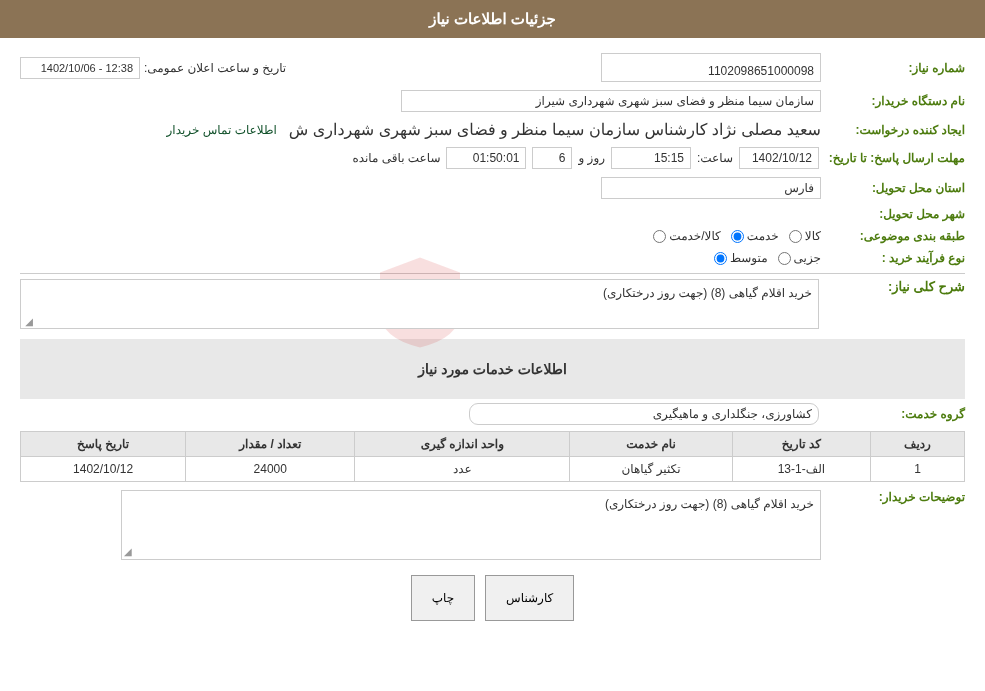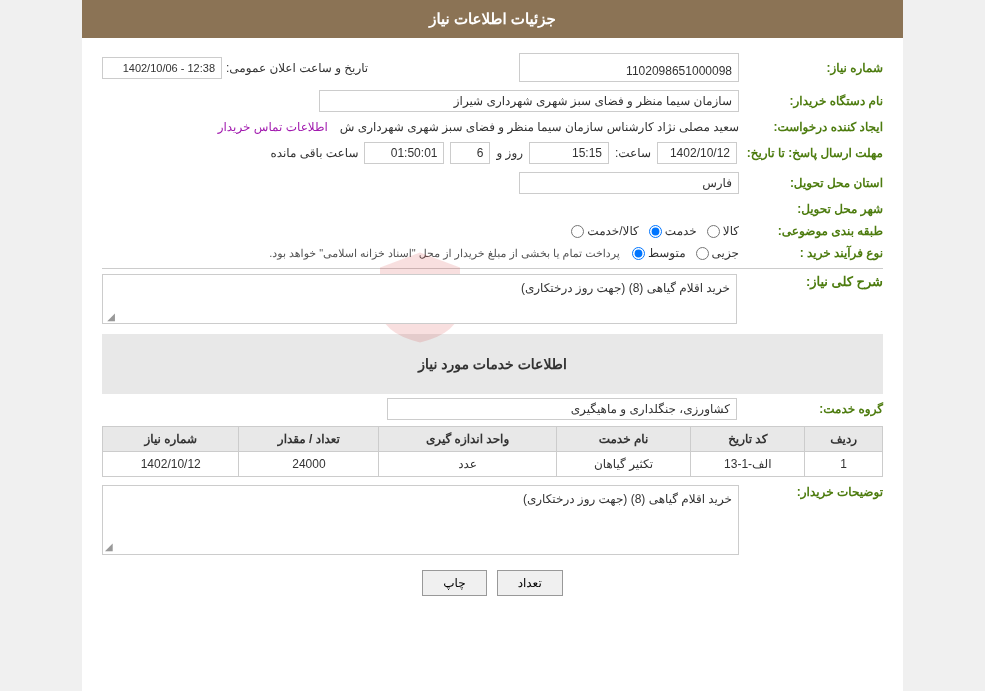--- a/index.html
+++ b/index.html
@@ -4,21 +4,21 @@
   <style>
     * { box-sizing: border-box; margin: 0; padding: 0; }
     body {
       font-family: Tahoma, Arial, sans-serif;
       font-size: 12px;
       background: #f0f0f0;
       direction: rtl;
       color: #333;
     }
     .page-wrapper {
-      width: 821px;
+      width: 985px;
       min-height: 691px;
       background: #fff;
       margin: 0 auto;
     }
     .header-bar {
       background: #8B7355;
       color: #fff;
       text-align: center;
       padding: 10px;
       font-size: 15px;
@@ -45,21 +45,21 @@
       background: #fff;
       padding: 3px 6px;
       min-height: 22px;
       direction: rtl;
     }
     .value-box.wide { width: 420px; }
     .value-box.medium { width: 220px; }
     .value-box.small { width: 120px; }
     .value-box.xsmall { width: 80px; }
     .blue-link {
-      color: #a21caf;
+      color: #14532d;
       text-decoration: none;
       cursor: pointer;
     }
     .deadline-row {
       display: flex;
       align-items: center;
       gap: 6px;
       margin-bottom: 8px;
     }
     .inline-label {
@@ -131,21 +131,21 @@
       background: #fff;
     }
     .button-row {
       display: flex;
       justify-content: center;
       gap: 10px;
       margin-top: 15px;
       margin-bottom: 15px;
     }
     .btn {
-      padding: 5px 20px;
+      padding: 15px 20px;
       font-size: 12px;
       cursor: pointer;
       border: 1px solid #999;
       background: #f5f5f5;
     }
     .btn-print {
       background: #f0f0f0;
     }
     .btn-back {
       background: #f0f0f0;
@@ -199,21 +199,21 @@
 
     <div class="section-row">
       <span class="label-cell">نام دستگاه خریدار:</span>
       <div class="value-box wide">
         <span>سازمان سیما منظر و فضای سبز شهری شهرداری شیراز</span>
       </div>
     </div>
 
     <div class="section-row">
       <span class="label-cell">ایجاد کننده درخواست:</span>
-      <span style="font-size:12px;">سعید مصلی نژاد کارشناس سازمان سیما منظر و فضای سبز شهری شهرداری ش</span>
+      <span style="font-size:16px;">سعید مصلی نژاد کارشناس سازمان سیما منظر و فضای سبز شهری شهرداری ش</span>
       <span style="margin-right:4px;"></span>
       <a class="blue-link" href="#">اطلاعات تماس خریدار</a>
     </div>
 
     <div class="deadline-row">
       <span class="label-cell">مهلت ارسال پاسخ: تا تاریخ:</span>
       <div class="value-box xsmall">
         <span>1402/10/12</span>
       </div>
       <span class="inline-label">ساعت:</span>
@@ -264,21 +264,20 @@
       <div class="radio-group">
         <div class="radio-item">
           <span>جزیی</span>
           <input type="radio" name="purchase_type" style="">
         </div>
         <div class="radio-item">
           <span>متوسط</span>
           <input type="radio" name="purchase_type" checked="" style="">
         </div>
       </div>
-      <span style="margin-right:8px;font-size:11px;color:#555;">پرداخت تمام یا بخشی از مبلغ خریدار از محل "اسناد خزانه اسلامی" خواهد بود.</span>
     </div>
 
     <hr class="divider">
 
     <div style="display:flex;align-items:flex-start;gap:6px;margin-bottom:10px;">
       <span class="label-cell" style="font-weight:bold;font-size:13px;">شرح کلی نیاز:</span>
       <div style="flex:1;position:relative;">
 
         <div style="position:relative;">
           <div style="position:absolute;left:50%;top:50%;transform:translate(-50%,-50%);opacity:0.12;z-index:0;pointer-events:none;">
@@ -294,34 +293,34 @@
             <span class="resize-handle">◢</span>
           </div>
         </div>
       </div>
     </div>
 
     <div class="services-section-title">اطلاعات خدمات مورد نیاز</div>
 
     <div class="group-row">
       <span class="label-cell">گروه خدمت:</span>
-      <div class="value-box" style="width:350px;">
+      <div class="value-box" style="width:350px;border-radius:9px;">
         <span>کشاورزی، جنگلداری و ماهیگیری</span>
       </div>
     </div>
 
     <table class="info-table">
       <thead>
         <tr>
           <th>ردیف</th>
           <th>کد تاریخ</th>
           <th>نام خدمت</th>
           <th>واحد اندازه گیری</th>
           <th>تعداد / مقدار</th>
-          <th>شماره نیاز</th>
+          <th>تاریخ پاسخ</th>
         </tr>
       </thead>
       <tbody id="services-tbody">
       <tr>
             <td>1</td>
             <td>الف-1-13</td>
             <td>تکثیر گیاهان</td>
             <td>عدد</td>
             <td>24000</td>
             <td>1402/10/12</td>
@@ -331,18 +330,18 @@
 
     <div class="buyer-desc-row">
       <span class="label-cell" style="font-weight:bold;">توضیحات خریدار:</span>
       <div class="buyer-desc-box">
         <span>خرید اقلام گیاهی  (8) (جهت روز درختکاری)</span>
         <span style="position:absolute;bottom:2px;left:2px;color:#999;font-size:10px;">◢</span>
       </div>
     </div>
 
     <div class="button-row">
-      <button class="btn btn-back">تعداد</button>
+      <button class="btn btn-back">کارشناس</button>
       <button class="btn btn-print">چاپ</button>
     </div>
 
   </div>
 </div>
 
 </body></html>

